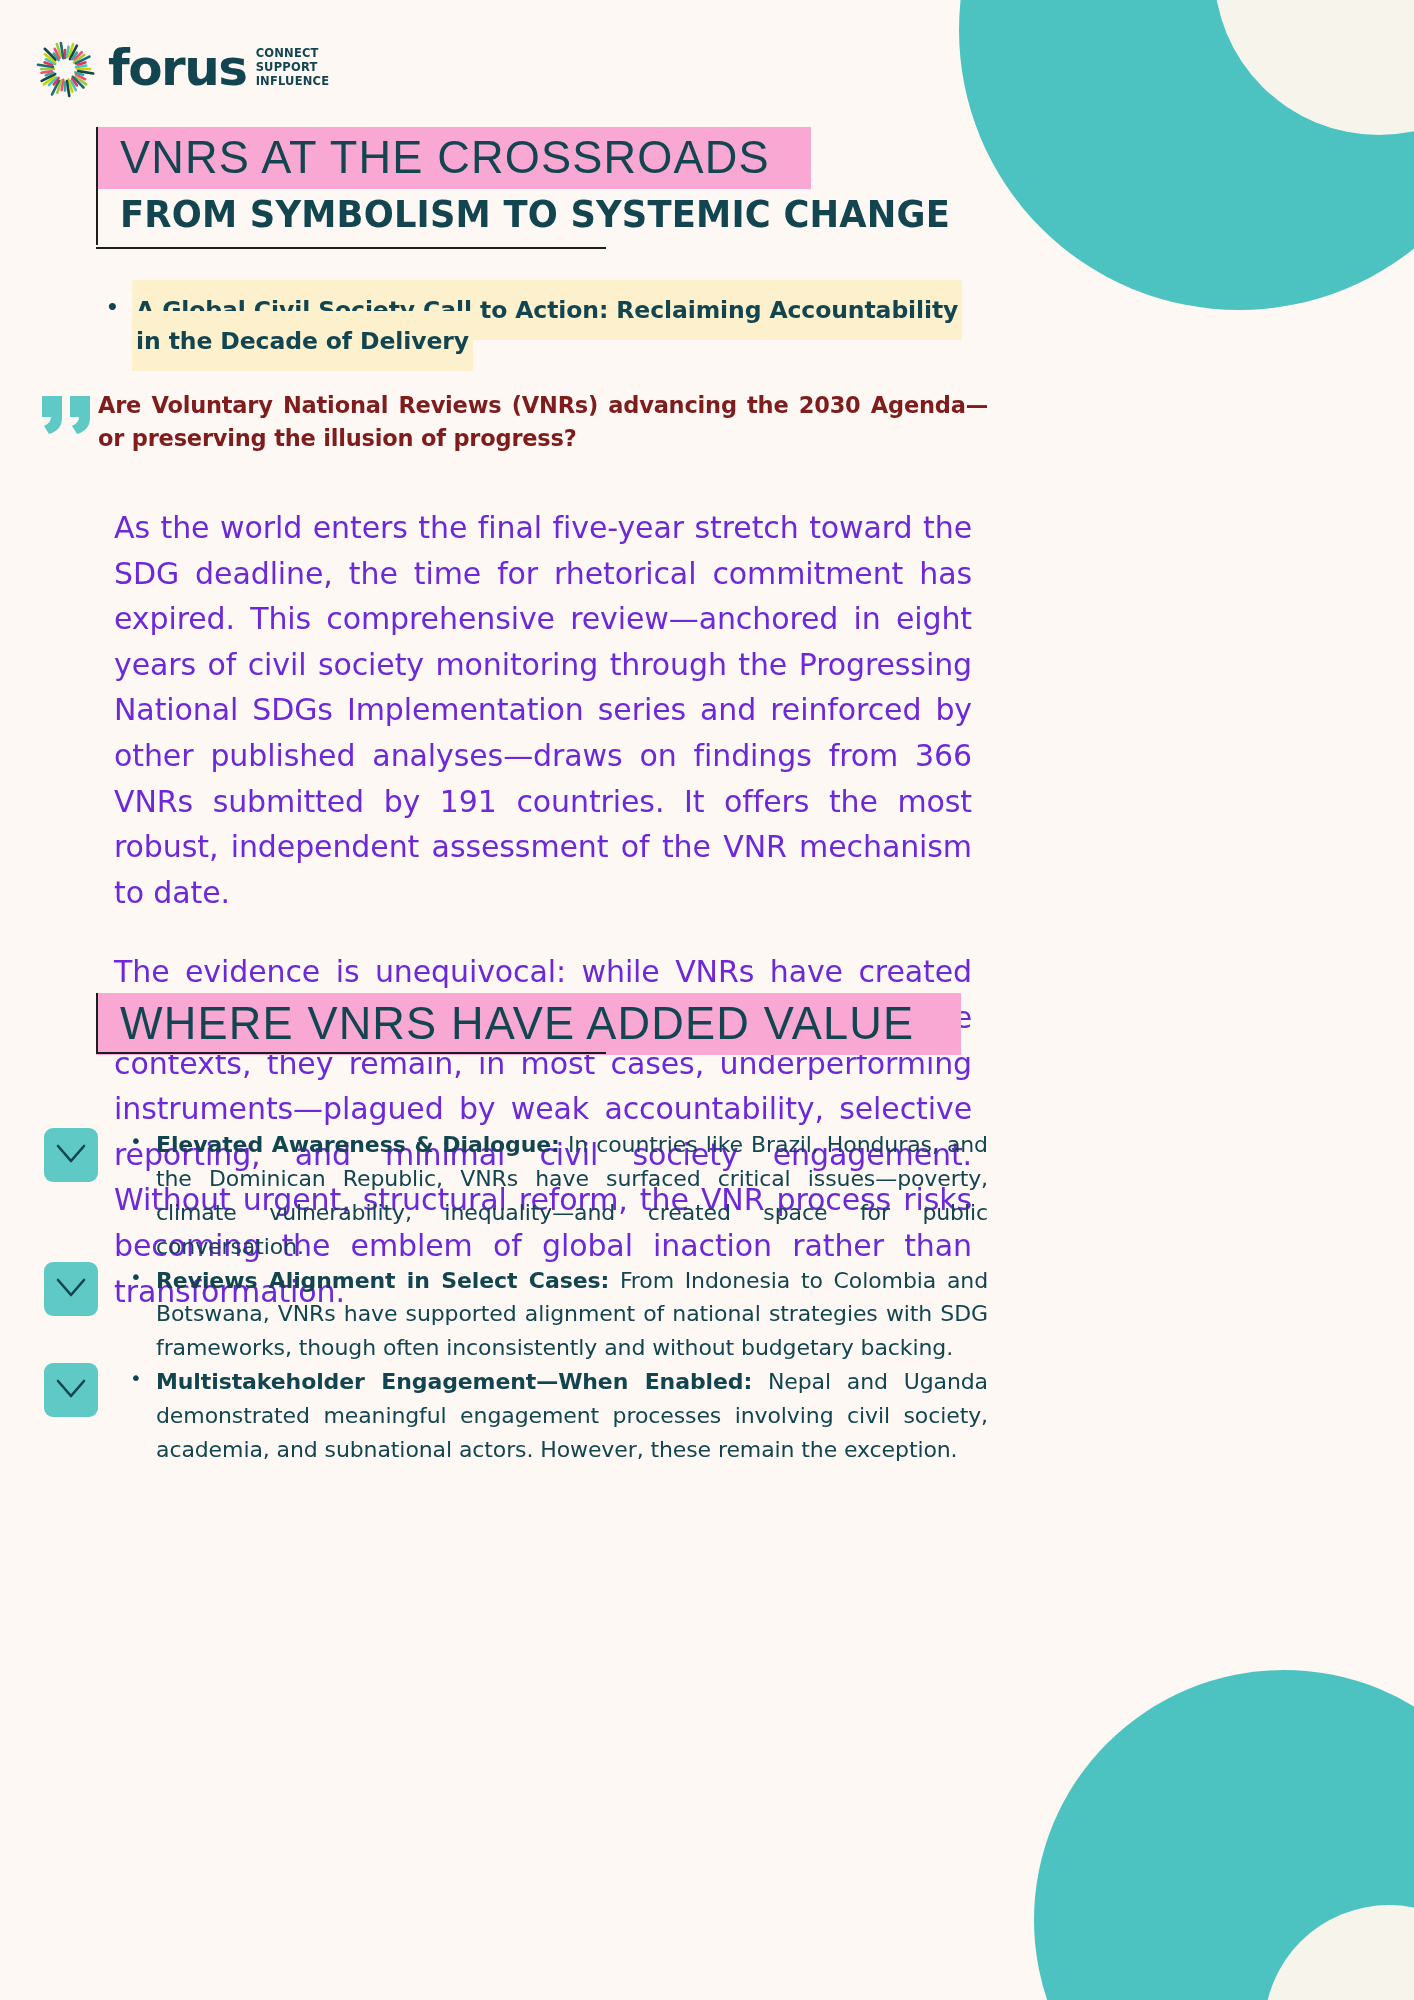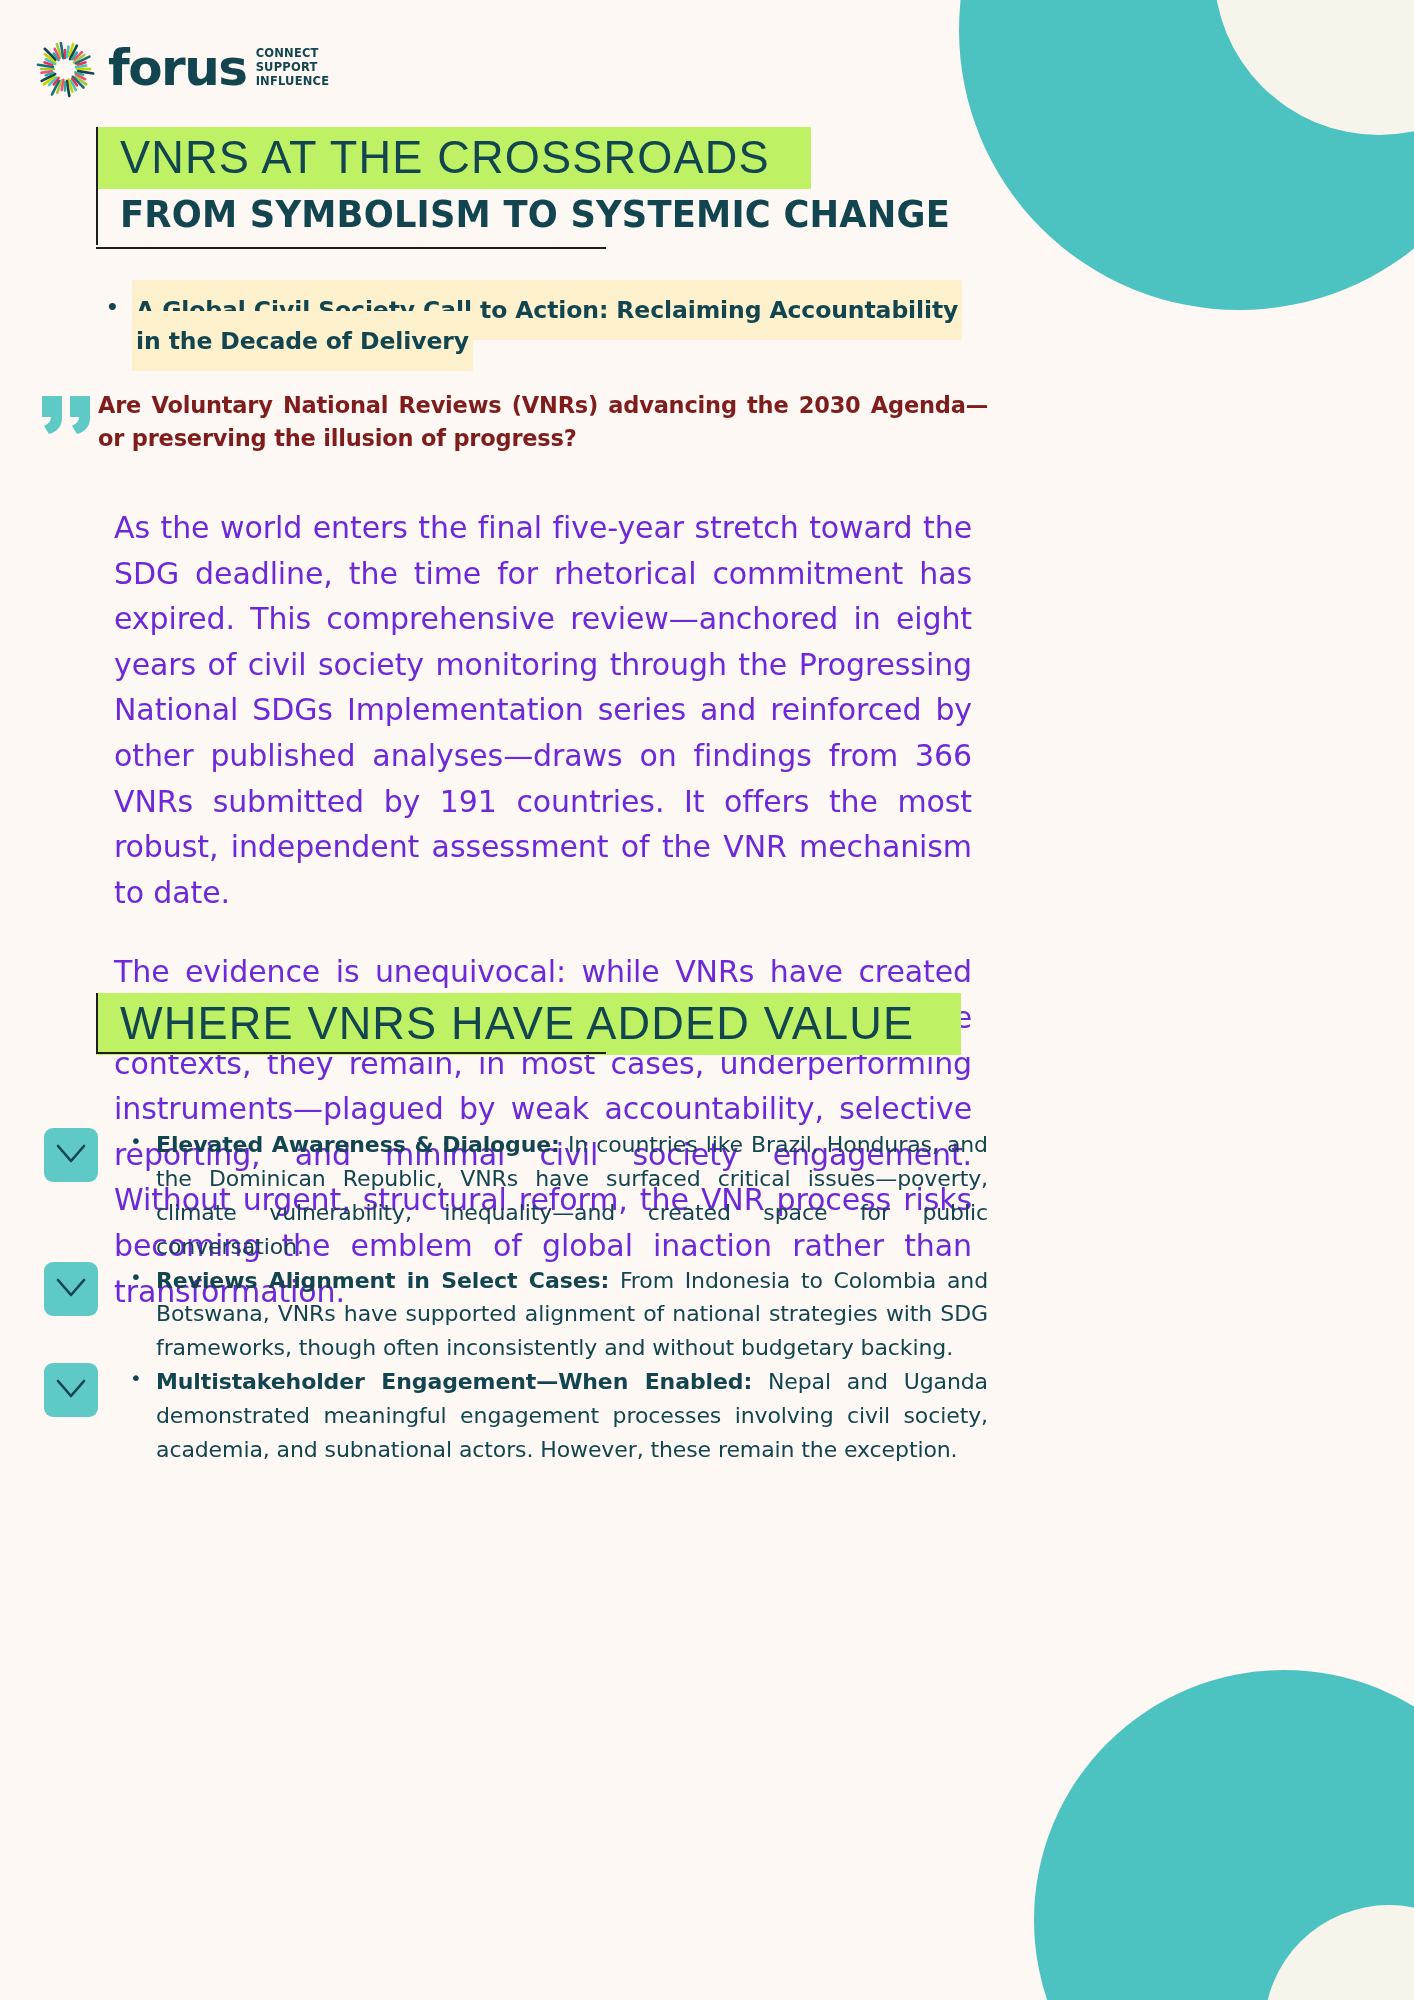--- a/index.html
+++ b/index.html
@@ -58,21 +58,21 @@
 
   
   .head-block{position:absolute;}
   .head-rule-left{
     position:absolute;left:0;top:0;bottom:0;width:2px;background:#1d1d1b;
   }
   .head-rule-bottom{
     position:absolute;left:0;height:2px;background:#1d1d1b;
   }
   .head-band{
-    background:#bef264;
+    background:#f9a8d4;
     display:inline-block;
     padding:5px 14px 6px 24px;
   }
   .head-main{
     font-family:"Liberation Sans", sans-serif;
     font-weight:300;
     font-size:47px;
     letter-spacing:1.2px;
     color:#12454f;
     text-transform:uppercase;

